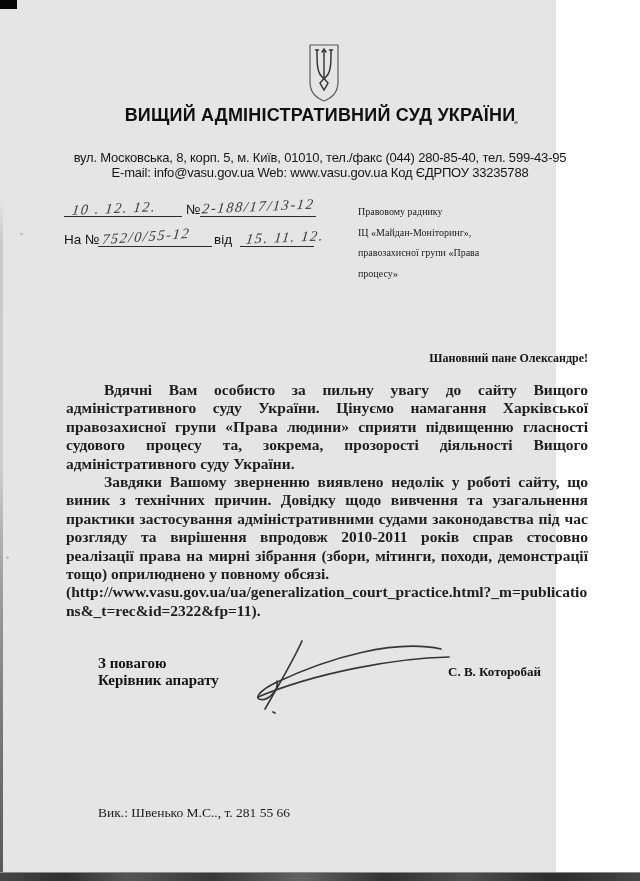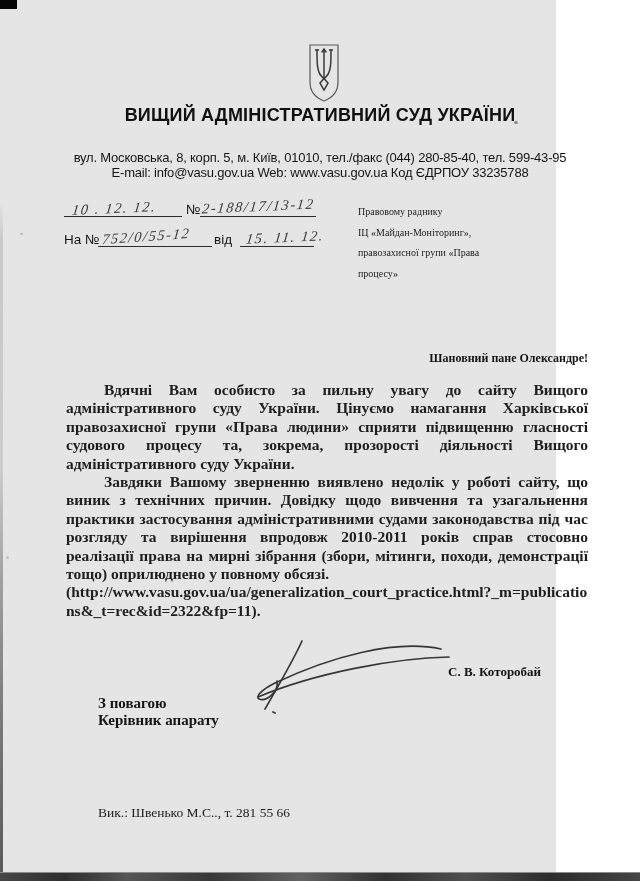--- a/index.html
+++ b/index.html
@@ -58,21 +58,21 @@
   
   .salutation{position:absolute;left:66px;top:351px;width:522px;text-align:right;
     font-weight:bold;font-size:12px;color:#141414;}
   .body-text{position:absolute;left:66px;top:381px;width:522px;
     font-size:15.5px;line-height:18.4px;color:#1e1e1e;}
   .body-text p{margin:0;text-align:justify;text-indent:38px;font-weight:bold;}
   .body-text p.link{text-align:left;text-indent:0;word-break:break-all;}
 
   
   .closing{position:absolute;left:98px;top:655px;font-weight:bold;
-    font-size:15px;line-height:16.5px;color:#141414;margin-top:40px;}
+    font-size:15px;line-height:16.5px;color:#141414;}
   .signer{position:absolute;left:448px;top:664px;font-weight:bold;
     font-size:13px;color:#141414;white-space:nowrap;}
   .sig-svg{position:absolute;left:245px;top:633px;width:215px;height:82px;}
 
   
   .executor{position:absolute;left:98px;top:805px;font-size:13.5px;color:#212121;white-space:nowrap;text-align:center;}
 </style>
 </head>
 <body>
 

